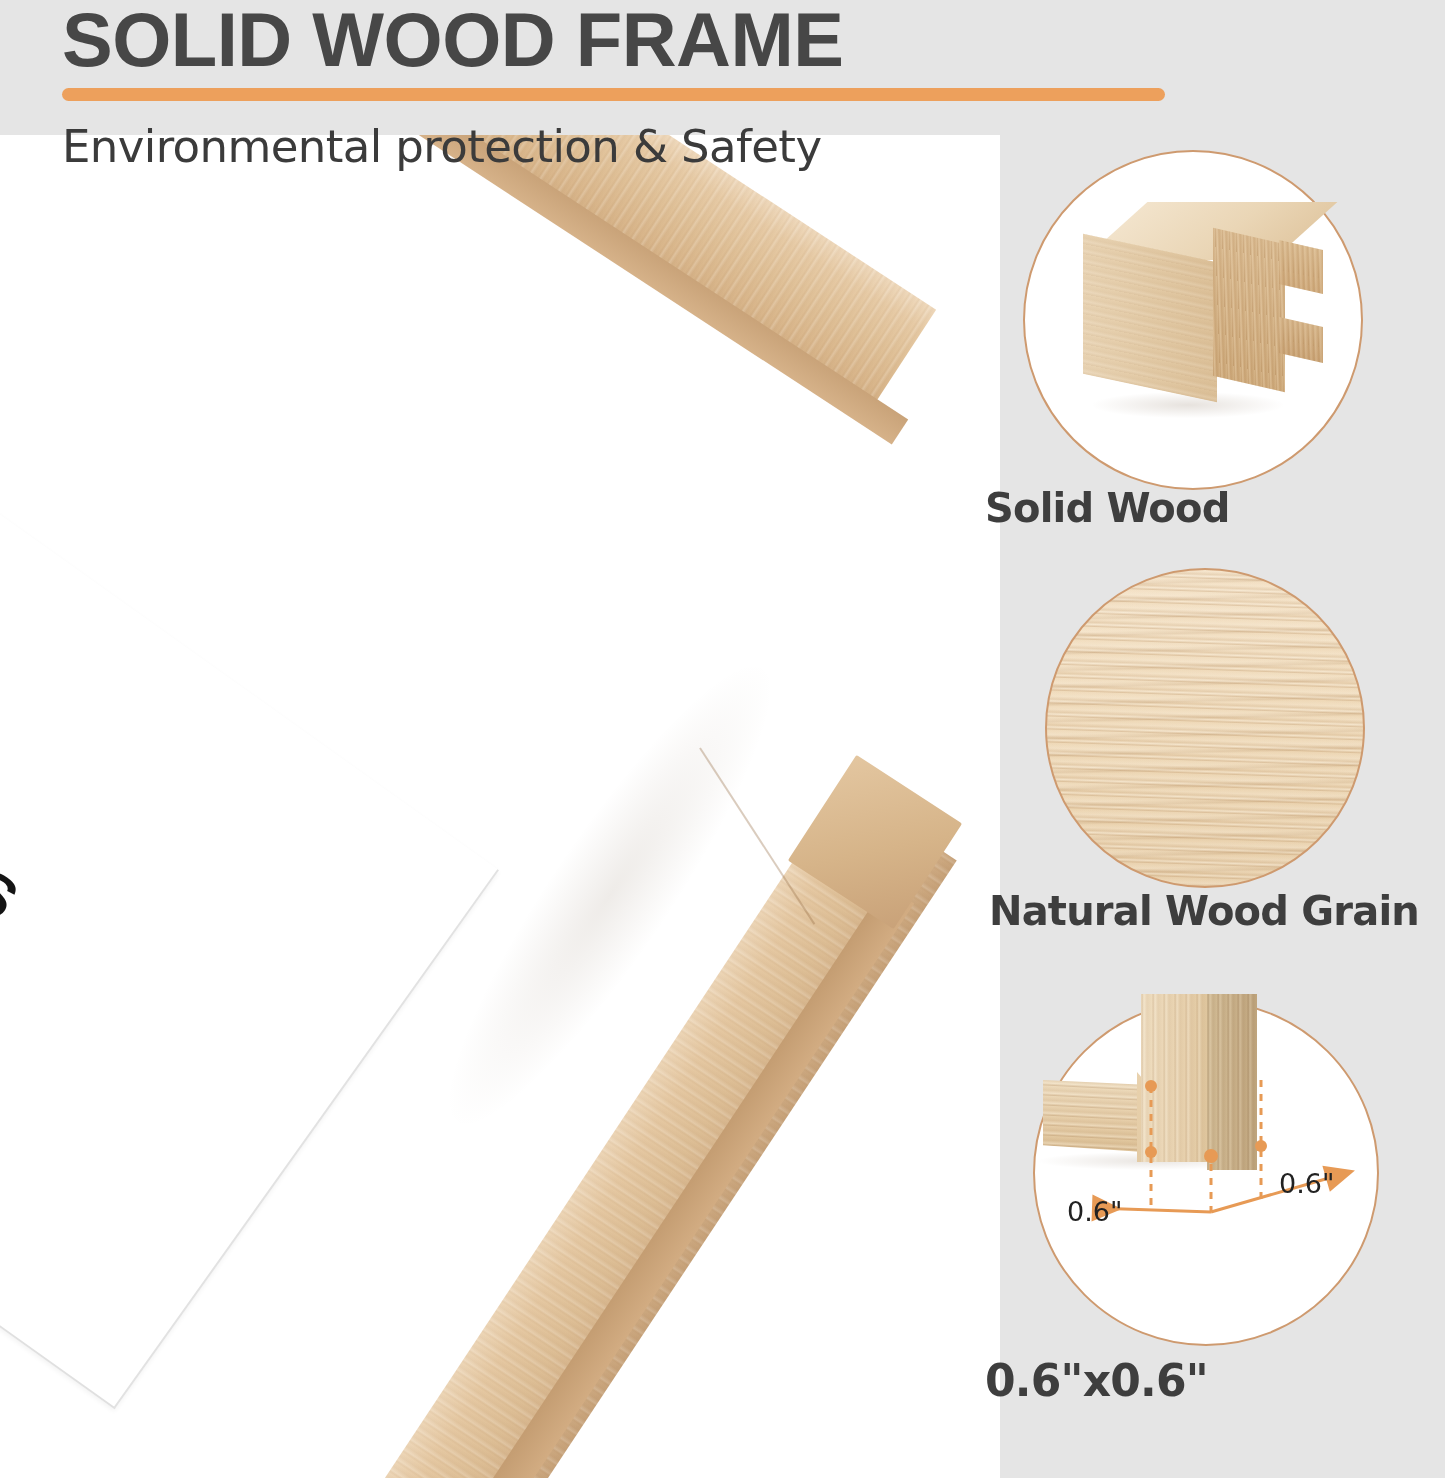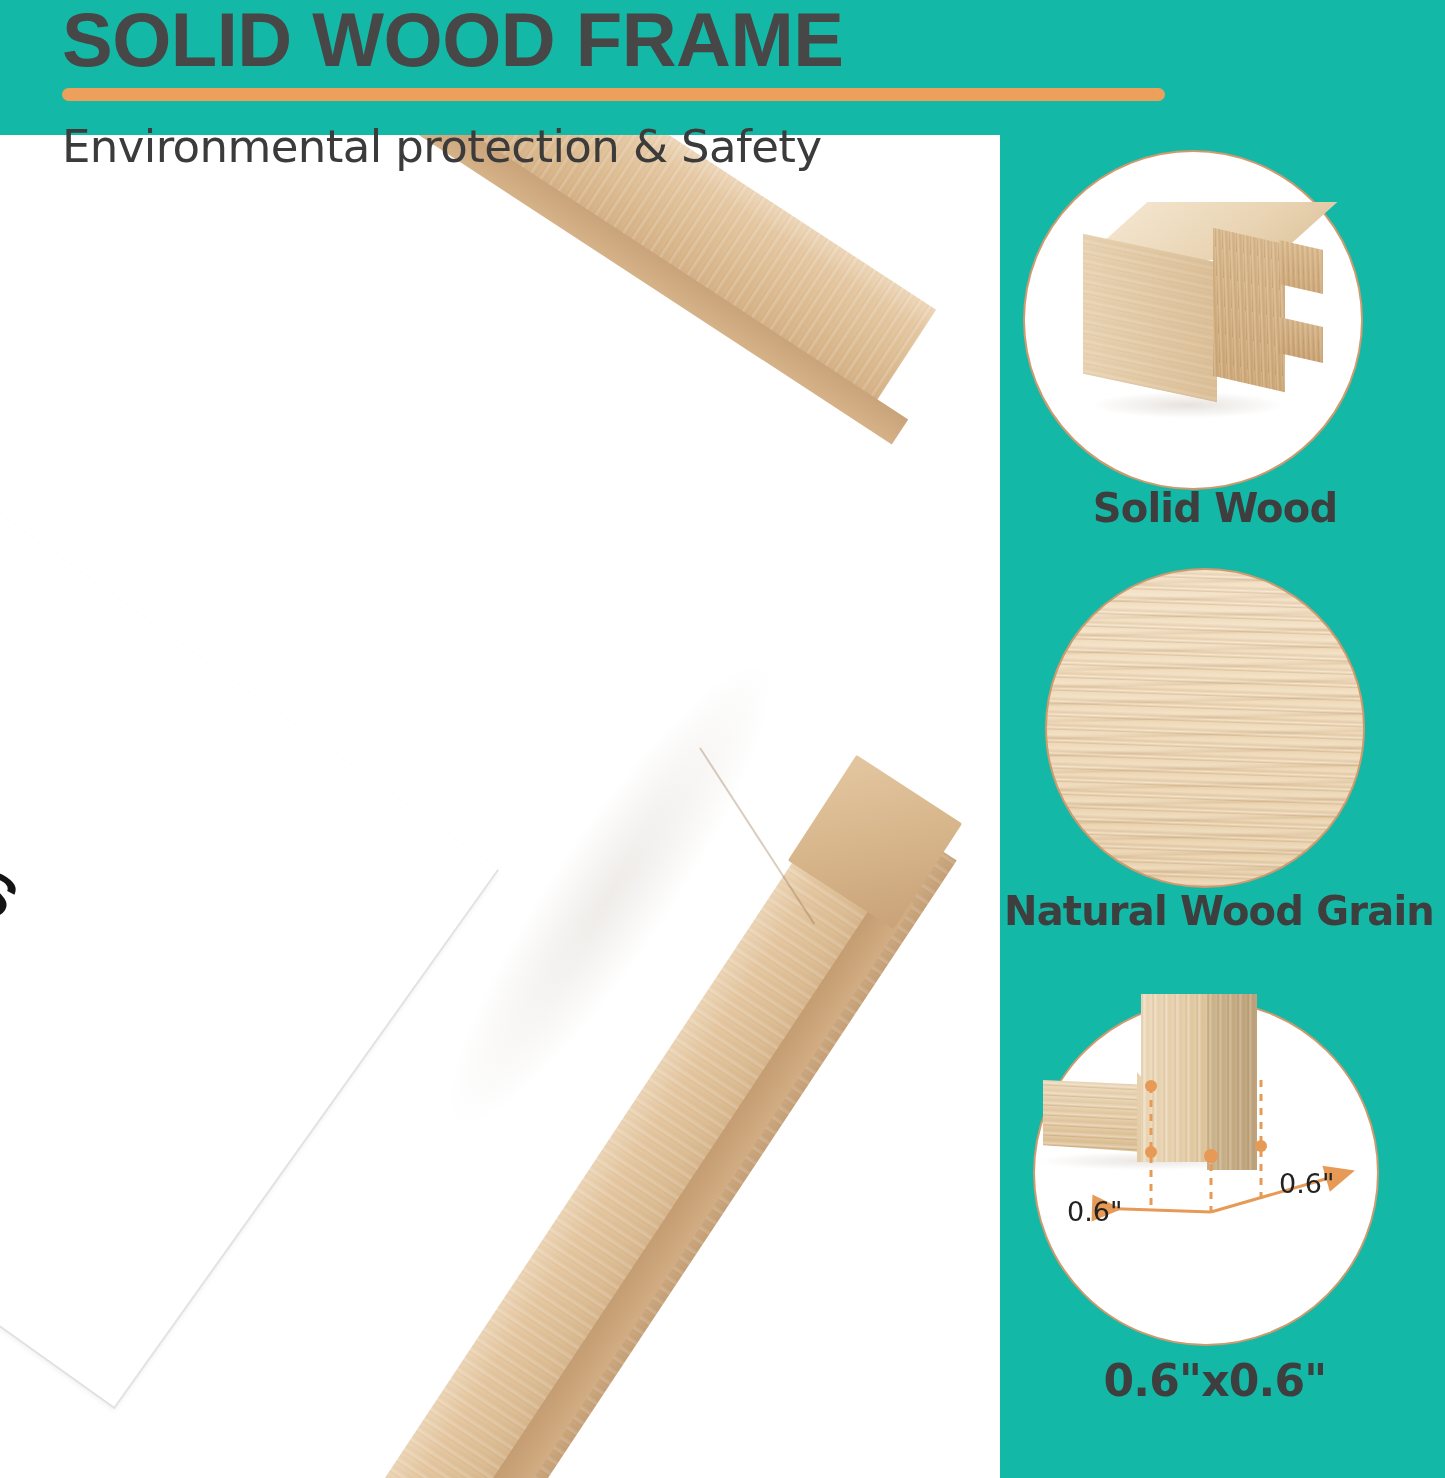--- a/index.html
+++ b/index.html
@@ -9,21 +9,21 @@
   }
   body {
     font-family: "Liberation Sans", sans-serif;
     -webkit-font-smoothing: antialiased;
   }
 
   #page {
     position: relative;
     width: 1445px;
     height: 1478px;
-    background: #14b8a6;
+    background: #e5e5e5;
     overflow: hidden;
   }
 
   
   .header {
     position: absolute;
     left: 0; top: 0;
     width: 1200px;
     height: 165px;
     z-index: 40;
@@ -218,21 +218,20 @@
   .circle-outline {
     position: absolute;
     border: 2px solid #CE9A6F;
     border-radius: 50%;
     box-sizing: border-box;
     background: #ffffff;
   }
   .callout-label {
     position: absolute;
     width: 460px;
-    text-align: center;
     font-family: "DejaVu Sans", sans-serif;
     font-weight: 700;
     font-size: 40px;
     letter-spacing: -0.8px;
     color: #3E3E3E;
     white-space: nowrap;
   }
 
   
   #c1-circle { left: 38px; top: 10px; width: 340px; height: 340px; }

